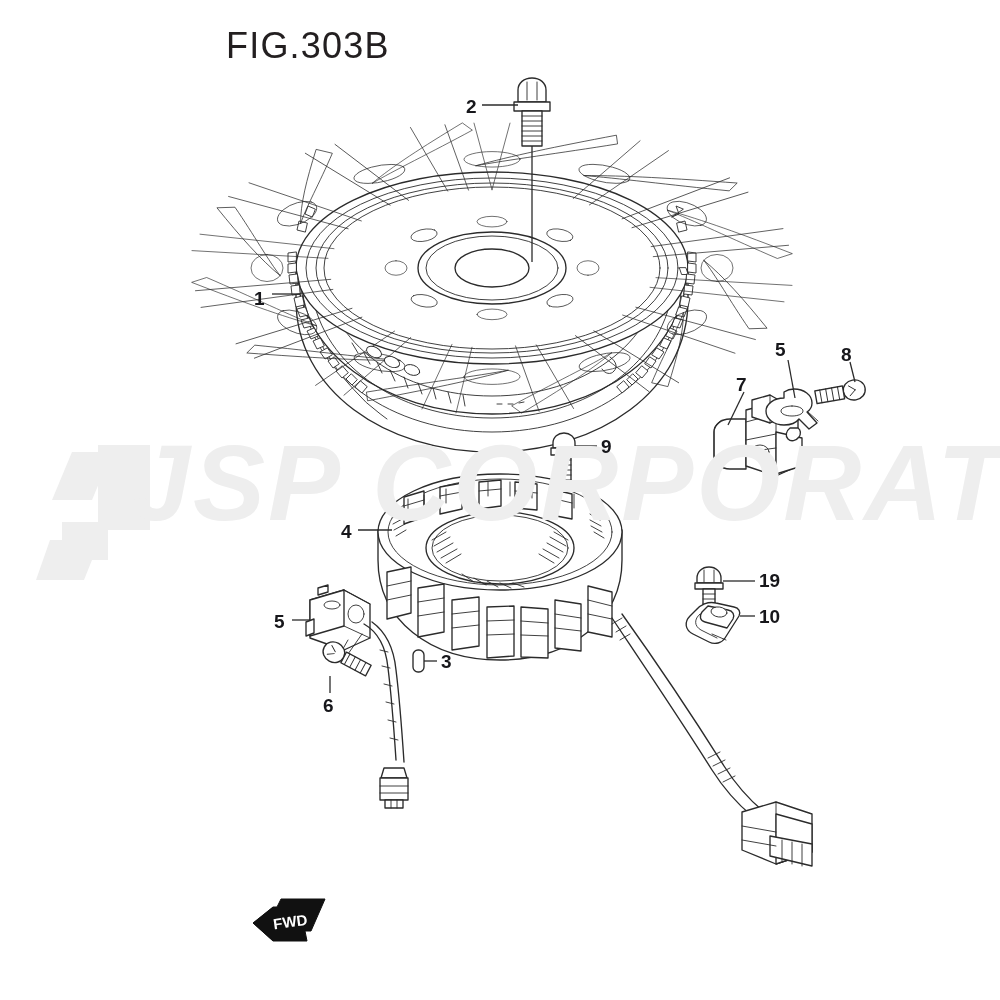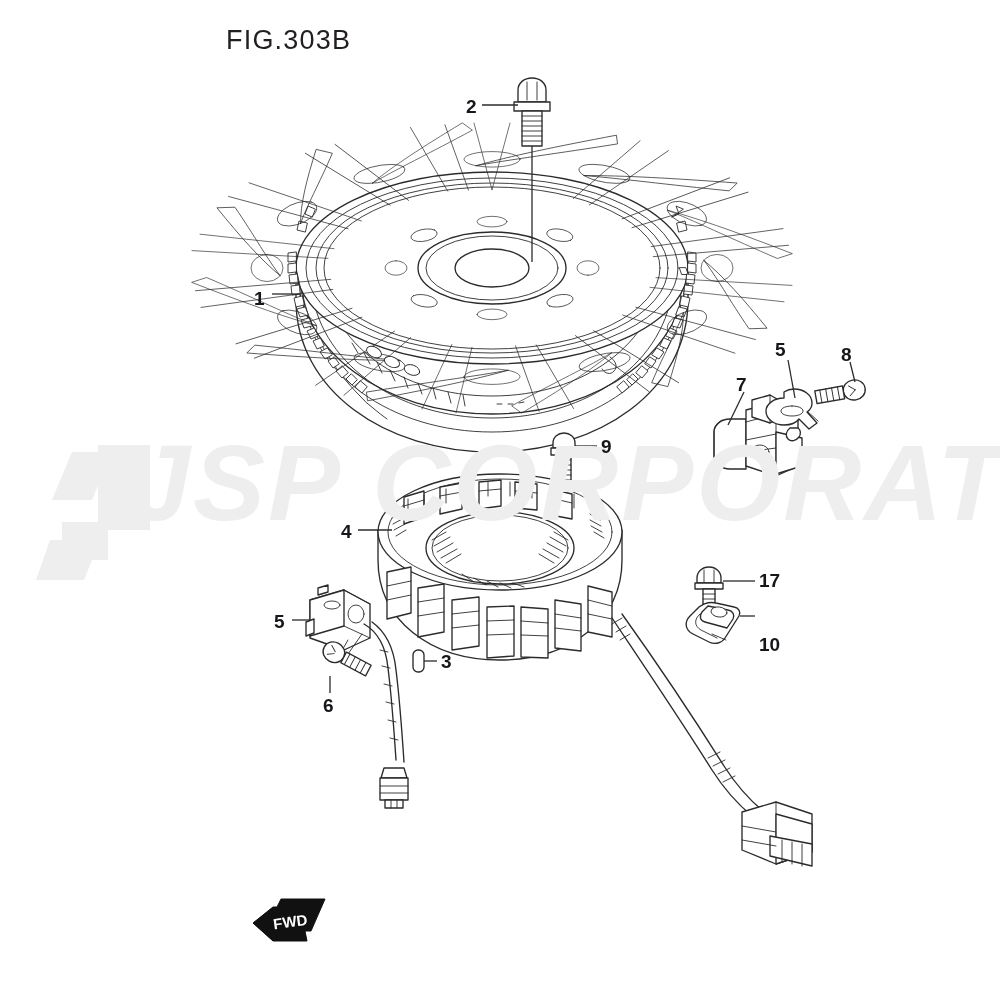--- a/index.html
+++ b/index.html
@@ -15,21 +15,21 @@
     position: relative;
     width: 1000px;
     height: 1000px;
     background: #ffffff;
     overflow: hidden;
   }
   #fig-title {
     position: absolute;
     left: 226px;
     top: 25px;
-    font-size: 27px;
+    font-size: 36px;
     letter-spacing: 1.2px;
     color: #231f20;
     font-family: "Liberation Sans", sans-serif;
     white-space: nowrap;
   }
   #watermark {
     position: absolute;
     left: 0;
     top: 0;
     width: 1000px;
@@ -568,22 +568,22 @@
 
   <div class="callout" style="left:254px;  top:288px;">1</div>
   <div class="callout" style="left:466px;  top:96px;">2</div>
   <div class="callout" style="left:441px;  top:651px;">3</div>
   <div class="callout" style="left:341px;  top:521px;">4</div>
   <div class="callout" style="left:274px;  top:611px;">5</div>
   <div class="callout" style="left:323px;  top:695px;">6</div>
   <div class="callout" style="left:736px;  top:374px;">7</div>
   <div class="callout" style="left:841px;  top:344px;">8</div>
   <div class="callout" style="left:601px;  top:436px;">9</div>
-  <div class="callout" style="left:759px;  top:634px;">10</div>
-  <div class="callout" style="left:759px;  top:570px;">17</div>
+  <div class="callout" style="left:759px;  top:606px;">10</div>
+  <div class="callout" style="left:759px;  top:570px;">19</div>
   <div class="callout" style="left:775px;  top:339px;">5</div>
 
   <svg id="fwd-badge" width="84" height="52" viewBox="0 0 84 52">
     <path d="M34,2 L78,2 L64,34 L58,34 L60,44 L26,44 L6,26 L26,10 L30,10 Z" fill="#111111" stroke="#111111" stroke-width="1"></path>
     <path d="M6,26 L26,10 L26,44 Z" fill="#111111"></path>
     <text x="44" y="30" text-anchor="middle" font-family="'Liberation Sans', sans-serif" font-size="15" font-weight="bold" fill="#ffffff" transform="rotate(-8 44 30)">FWD</text>
   </svg>
 
 </div>
 

